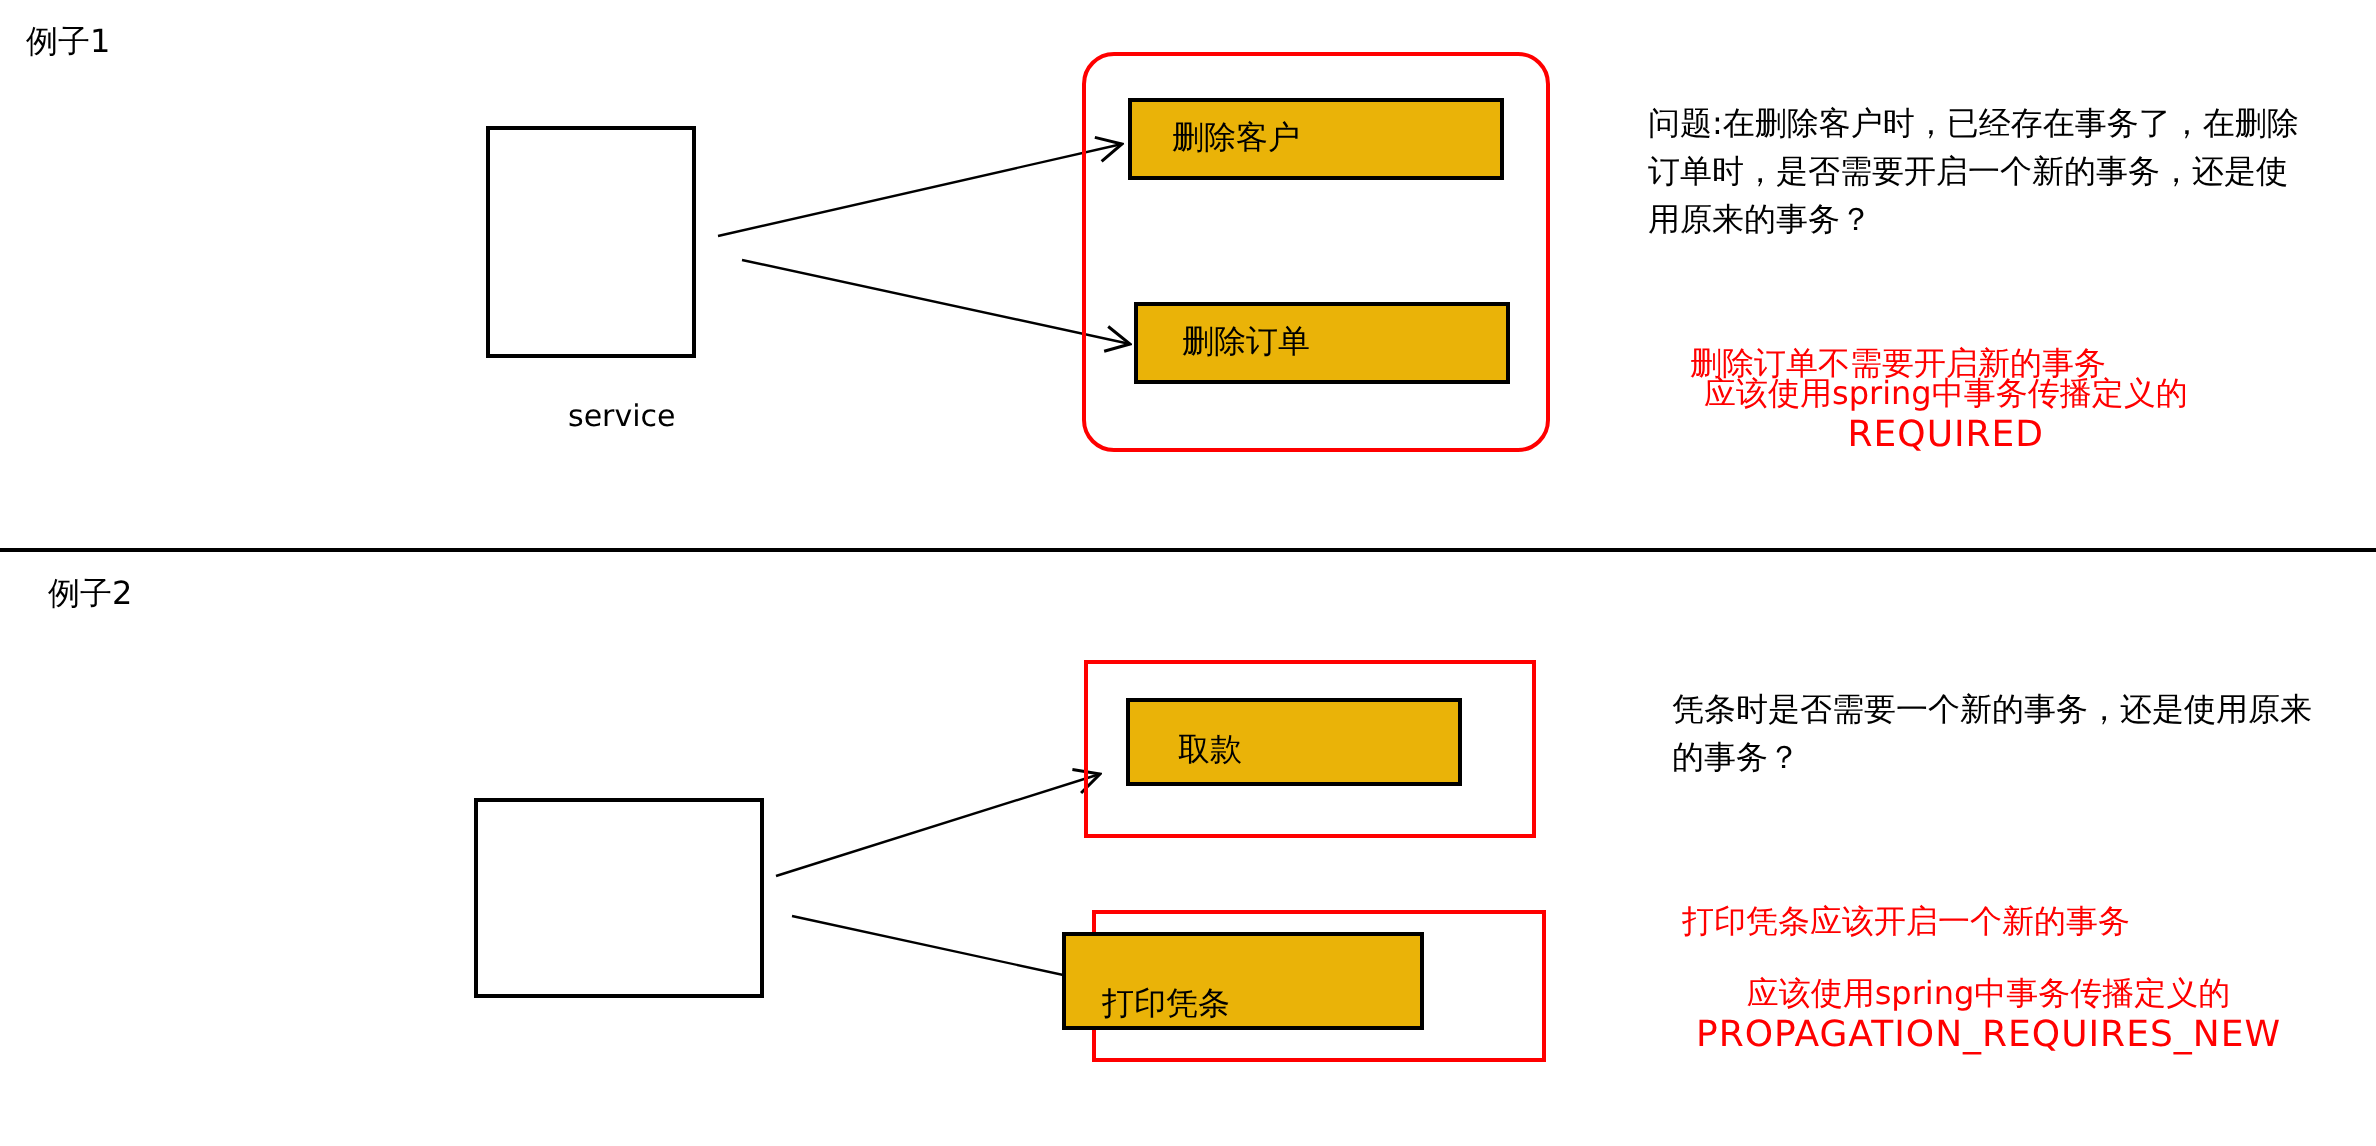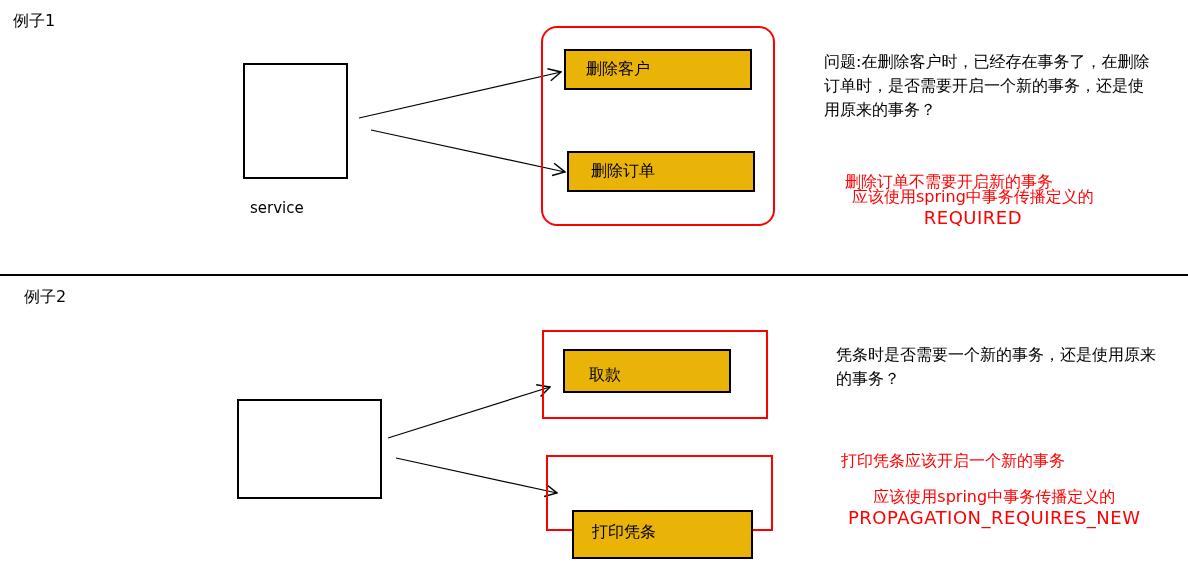--- a/index.html
+++ b/index.html
@@ -38,20 +38,21 @@
     display: flex;
     align-items: center;
     font-size: 16px;
     color: #000000;
     white-space: nowrap;
   }
   .caption {
     font-size: 15px;
     color: #000000;
     white-space: nowrap;
+    margin-left: 34px;
   }
   .question {
     font-size: 16px;
     line-height: 24px;
     color: #000000;
   }
   .question div { white-space: nowrap; }
   .red-note {
     font-size: 16px;
     line-height: 24px;
@@ -133,21 +134,21 @@
   <div class="abs plain-box" style="left:237px; top:399px; width:145px; height:100px;"></div>
 
   <div class="abs red-frame" style="left:542px; top:330px; width:226px; height:89px;"></div>
 
   <div class="abs task-box" style="left:563px; top:349px; width:168px; height:44px; padding-left:24px; padding-top:8px;">
     <span>取款</span>
   </div>
 
   <div class="abs red-frame" style="left:546px; top:455px; width:227px; height:76px;"></div>
 
-  <div class="abs task-box" style="left:572px; top:466px; width:181px; height:49px; padding-left:18px; align-items:flex-end; padding-bottom:14px;margin-top:44px;">
+  <div class="abs task-box" style="left:531px; top:466px; width:181px; height:49px; padding-left:18px; align-items:flex-end; padding-bottom:0;">
     <span>打印凭条</span>
   </div>
 
   <div class="abs question" style="left:836px; top:343px;">
     <div>凭条时是否需要一个新的事务，还是使用原来</div>
     <div>的事务？</div>
   </div>
 
   <div class="abs red-note" style="left:841px; top:449px;">打印凭条应该开启一个新的事务</div>
 

